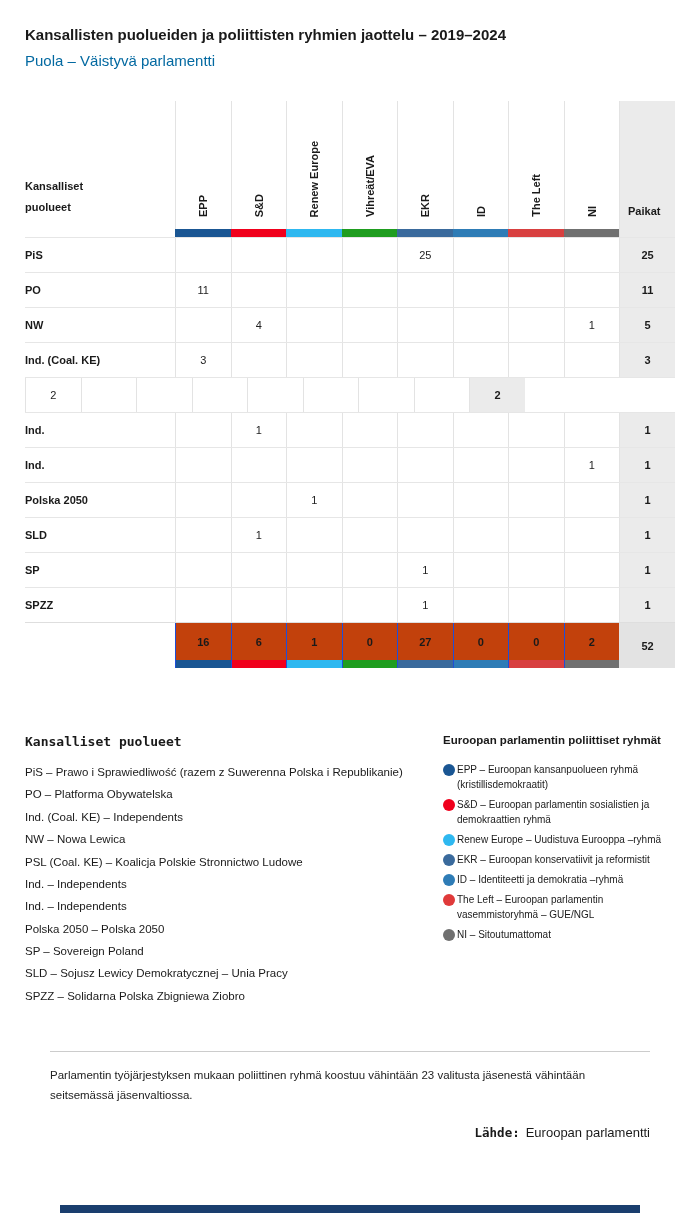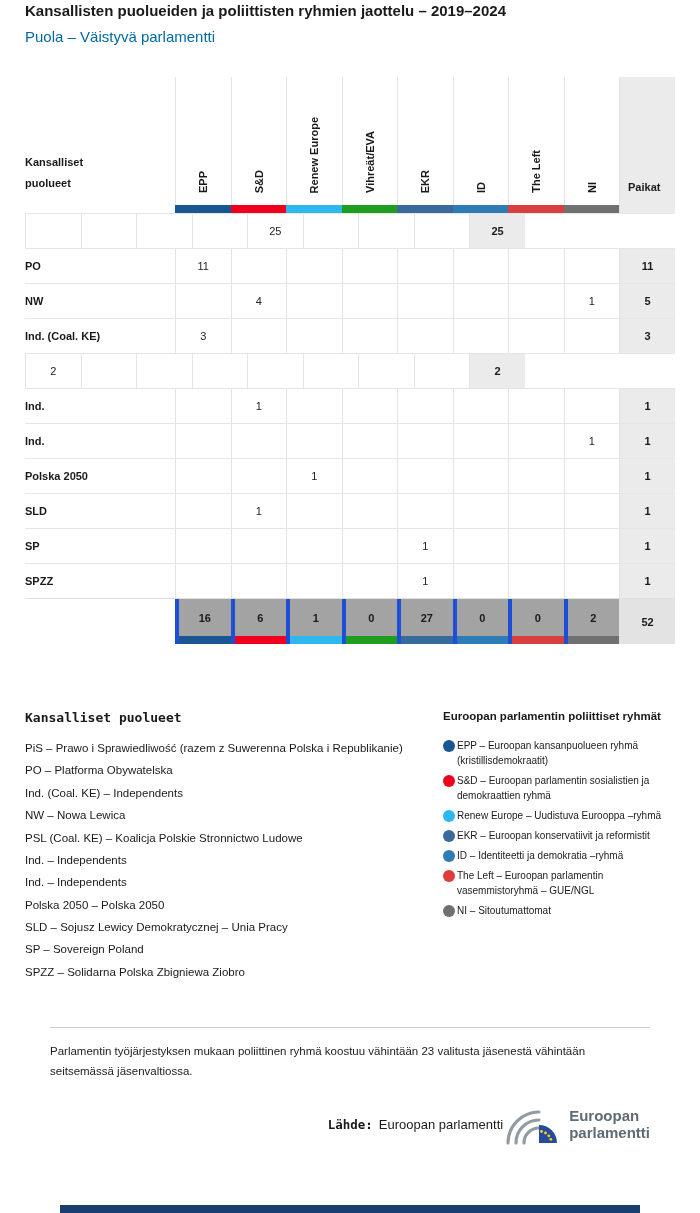--- a/index.html
+++ b/index.html
@@ -1,19 +1,19 @@
 <!DOCTYPE html>
 <html><head>
 <meta charset="utf-8">
 <style>
   *{box-sizing:border-box;margin:0;padding:0}
   html,body{width:700px}
   body{height:1213px;position:relative;background:#fff;color:#1a1a1a;
        font-family:"Liberation Sans","DejaVu Sans",sans-serif;overflow:hidden}
-  .page{padding:2px 25px 0}
+  .page{padding:26px 25px 0}
   .title{font-size:15px;font-weight:700}
   .subtitle{font-size:15px;color:#0369a1;margin-top:9px}
 
   
   .table{margin-top:32px;width:650px}
   .trow{display:flex}
   .cell{flex:none}
   .c-label{width:150px}
   .c-val{width:55.5px;border-left:1px solid #e3e3e3}
   .c-seat{width:56px;border-left:1px solid #e3e3e3;background:#ebebeb}
@@ -25,21 +25,21 @@
        transform:translateX(-50%) rotate(180deg);font-size:11px;font-weight:700;white-space:nowrap}
   .seat-label{position:absolute;bottom:12px;left:8px;font-size:11px;font-weight:700}
   .bar-row{height:8px}
   .bar-row .c-val{border-left:none}
   .data-row{height:35px;border-top:1px solid #e6e6e6}
   .party{display:flex;align-items:center;font-size:11px;font-weight:700}
   .val{display:flex;align-items:center;justify-content:center;font-size:11px;color:#222}
   .seat-val{display:flex;align-items:center;justify-content:center;font-size:11px;font-weight:700}
   .totals-row{height:46px;border-top:1px solid #dedede}
   .totals-spacer{background:#fff}
-  .total-col{display:flex;flex-direction:column;background:#a3a3a3;border-left:4px solid #1d4ed8}
+  .total-col{display:flex;flex-direction:column;background:#c2410c;border-left:1px solid #1d4ed8}
   .total-num{height:38px;display:flex;align-items:center;justify-content:center;font-size:11px;font-weight:700}
   .total-bar{height:8px}
   .seat-total{display:flex;align-items:center;justify-content:center;font-size:11px;font-weight:700;background:#e3e3e3}
 
   
   .legends{display:flex;margin-top:66px}
   .legend-left{width:418px}
   .legend-right{width:232px}
   .mono{font-family:"DejaVu Sans Mono","Liberation Mono",monospace}
   .legend-title{font-size:13px;font-weight:700;margin-bottom:16px}
@@ -107,20 +107,21 @@
         <div class="cell c-val bar" style="background: rgb(240, 0, 28);"></div>
         <div class="cell c-val bar" style="background: rgb(46, 184, 240);"></div>
         <div class="cell c-val bar" style="background: rgb(31, 157, 31);"></div>
         <div class="cell c-val bar" style="background: rgb(58, 106, 156);"></div>
         <div class="cell c-val bar" style="background: rgb(46, 124, 182);"></div>
         <div class="cell c-val bar" style="background: rgb(216, 64, 64);"></div>
         <div class="cell c-val bar" style="background: rgb(112, 112, 112);"></div>
         <div class="cell c-seat"></div>
       </div>
       <div class="trow data-row">
+        <div class="cell c-label party">PiS</div>
         <div class="cell c-val val"></div>
         <div class="cell c-val val"></div>
         <div class="cell c-val val"></div>
         <div class="cell c-val val"></div>
         <div class="cell c-val val">25</div>
         <div class="cell c-val val"></div>
         <div class="cell c-val val"></div>
         <div class="cell c-val val"></div>
         <div class="cell c-seat seat-val">25</div>
       </div>
@@ -286,22 +287,22 @@
       <div class="legend-title mono">Kansalliset puolueet</div>
       <div>
           <div class="legend-item"><span class="abbr">PiS – </span>Prawo i Sprawiedliwość (razem z Suwerenna Polska i Republikanie)</div>
           <div class="legend-item"><span class="abbr">PO – </span>Platforma Obywatelska</div>
           <div class="legend-item"><span class="abbr">Ind. (Coal. KE) – </span>Independents</div>
           <div class="legend-item"><span class="abbr">NW – </span>Nowa Lewica</div>
           <div class="legend-item"><span class="abbr">PSL (Coal. KE) – </span>Koalicja Polskie Stronnictwo Ludowe</div>
           <div class="legend-item"><span class="abbr">Ind. – </span>Independents</div>
           <div class="legend-item"><span class="abbr">Ind. – </span>Independents</div>
           <div class="legend-item"><span class="abbr">Polska 2050 – </span>Polska 2050</div>
+          <div class="legend-item"><span class="abbr">SP – </span>Sovereign Poland</div>
           <div class="legend-item"><span class="abbr">SLD – </span>Sojusz Lewicy Demokratycznej – Unia Pracy</div>
-          <div class="legend-item"><span class="abbr">SP – </span>Sovereign Poland</div>
           <div class="legend-item"><span class="abbr">SPZZ – </span>Solidarna Polska Zbigniewa Ziobro</div>
         </div>
     </div>
     <div class="legend-right">
       <div class="glegend-title">Euroopan parlamentin poliittiset ryhmät</div>
       <div>
           <div class="glegend-item">
             <div class="dot" style="background: rgb(26, 86, 147);"></div>
             <span><span class="abbr">EPP – </span>Euroopan kansanpuolueen ryhmä (kristillisdemokraatit)</span>
           </div>
@@ -334,36 +335,16 @@
   </div>
 
   <hr class="rule">
 
   <div class="note">Parlamentin työjärjestyksen mukaan poliittinen ryhmä koostuu vähintään 23 valitusta jäsenestä vähintään seitsemässä jäsenvaltiossa.</div>
 
   <div class="bottom">
     <div class="source">
       <span class="lbl">Lähde:</span><span>Euroopan parlamentti</span>
     </div>
-    <div class="logo">
-      <svg width="58" height="46" viewBox="0 0 58 46">
-        <g fill="none" stroke="#929ba3" stroke-width="3.2" stroke-linecap="round">
-          <path d="M5,42 A31,31 0 0 1 36,11"></path>
-          <path d="M13,42 A23,23 0 0 1 36,19"></path>
-          <path d="M21,42 A15,15 0 0 1 36,27"></path>
-        </g>
-        <path d="M36,42 V24 A18,18 0 0 1 54,42 Z" fill="#274b9a"></path>
-        <g fill="#ffd617">
-          <circle cx="38.5" cy="30.5" r="1.4"></circle>
-          <circle cx="42.5" cy="32" r="1.4"></circle>
-          <circle cx="45.8" cy="34.8" r="1.4"></circle>
-          <circle cx="47.8" cy="38.3" r="1.4"></circle>
-        </g>
-      </svg>
-      <div class="logo-text">
-        <div>Euroopan</div>
-        <div>parlamentti</div>
-      </div>
-    </div>
   </div>
 </div>
 
 <div class="navy-bar"></div>
 
 </body></html>

